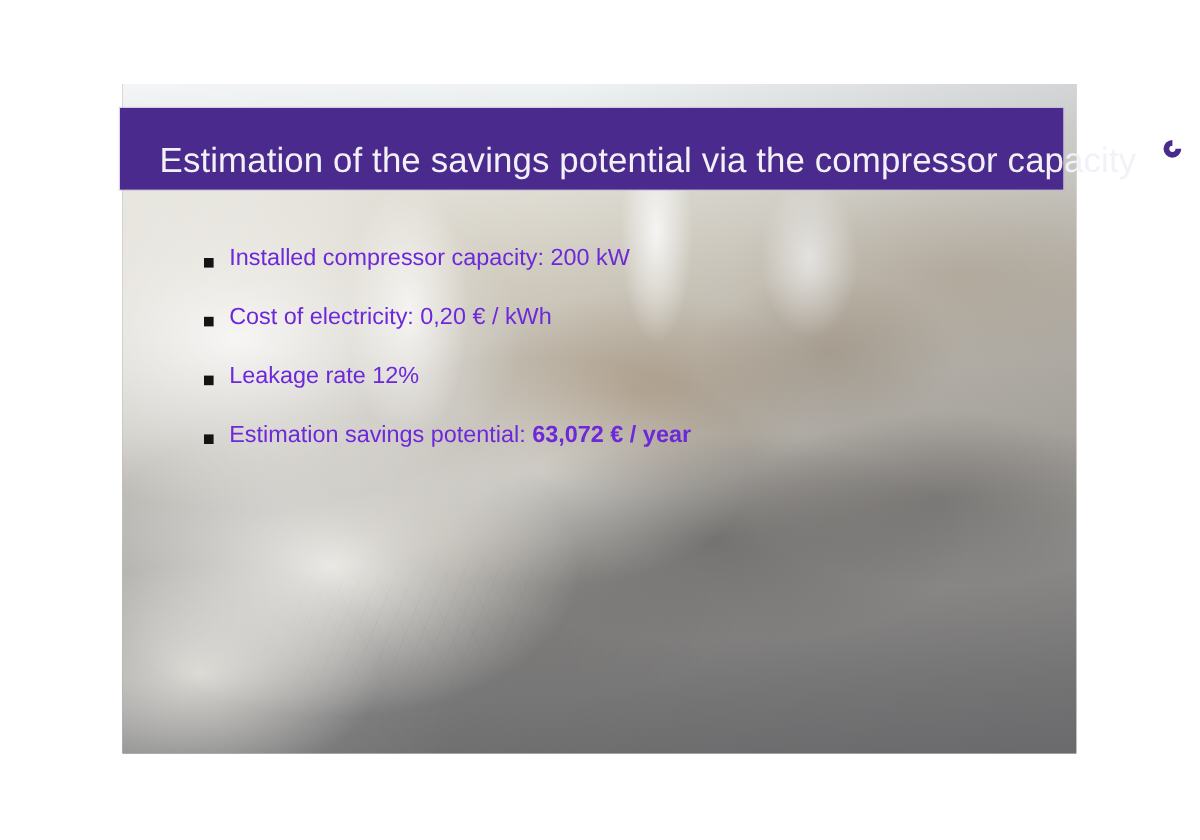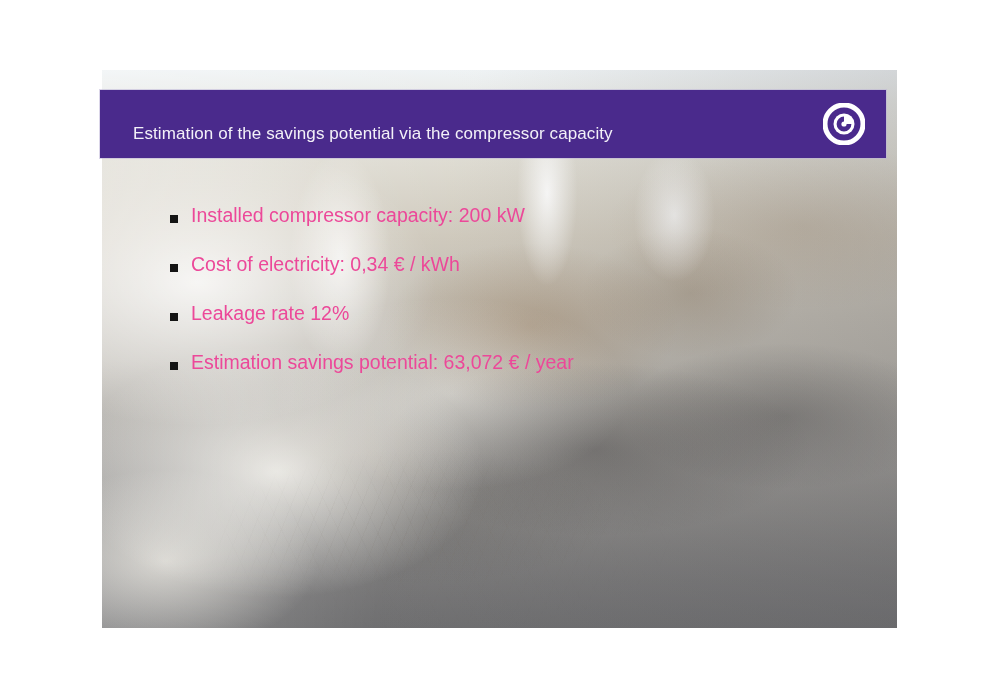--- a/index.html
+++ b/index.html
@@ -111,21 +111,21 @@
     top: 90px;
     width: 786px;
     height: 68px;
     background: #4a2a8c;
     display: flex;
     align-items: center;
     box-shadow: 0 0 0 1px rgba(190,180,215,0.55);
   }
   .title-text {
     color: #f3f1f8;
-    font-size: 17px;
+    font-size: 29px;
     font-weight: 400;
     letter-spacing: 0.1px;
     margin-left: 33px;
     flex: 1 1 auto;
     white-space: nowrap;
     margin-top: 20px;
   }
 
   
   .logo-wrap {
@@ -153,27 +153,27 @@
   }
   .bullet-marker {
     width: 8px;
     height: 8px;
     background: #141414;
     margin-top: 10px;
     margin-right: 13px;
     flex: 0 0 auto;
   }
   .bullet-text {
-    color: #ec4899;
+    color: #6d28d9;
     font-size: 19.5px;
     font-weight: 400;
     white-space: nowrap;
   }
   .bullet-text.is-strong-tail .tail {
-    font-weight: 400;
+    font-weight: 700;
   }
 </style>
 </head>
 <body>
 
 <div class="slide-canvas">
 
   <div class="photo">
     <div class="photo-layer ph-sky"></div>
     <div class="photo-layer ph-warm"></div>
@@ -203,21 +203,21 @@
 
     <div class="bullet-item">
       <span class="bullet-marker"></span>
       <span class="bullet-text">Installed compressor capacity: 200 kW</span>
     </div>
 
 
 
     <div class="bullet-item">
       <span class="bullet-marker"></span>
-      <span class="bullet-text">Cost of electricity: 0,34 € / kWh</span>
+      <span class="bullet-text">Cost of electricity: 0,20 € / kWh</span>
     </div>
 
     <div class="bullet-item">
       <span class="bullet-marker"></span>
       <span class="bullet-text">Leakage rate 12%</span>
     </div>
 
     <div class="bullet-item">
       <span class="bullet-marker"></span>
       <span class="bullet-text is-strong-tail"><span>Estimation savings potential: </span><span class="tail">63,072 € / year</span></span>

